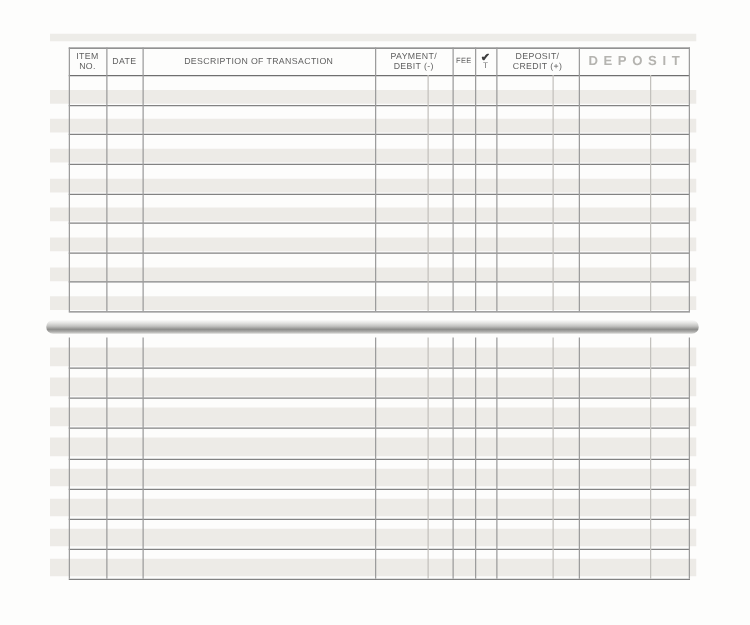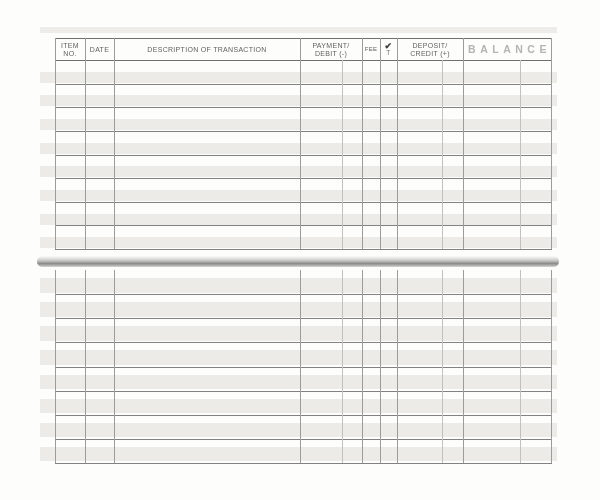--- a/index.html
+++ b/index.html
@@ -84,21 +84,21 @@
   </div>
   <div class="hcell" style="left:325px;width:17px;">
     <span class="hl check">✔</span>
     <span class="hl check-t">T</span>
   </div>
   <div class="hcell" style="left:342px;width:66px;">
     <span class="hl">DEPOSIT/</span>
     <span class="hl">CREDIT (+)</span>
   </div>
   <div class="hcell" style="left:408px;width:89px;">
-    <span class="hl balance">BALANCE</span>
+    <span class="hl balance">DEPOSIT</span>
   </div>
 <div class="hline dark" style="top: 0px;"></div>
     <div class="hline dark" style="top: 22px;"></div>
     <div class="hline" style="top: 45.625px;"></div>
     <div class="hline" style="top: 69.25px;"></div>
     <div class="hline" style="top: 92.875px;"></div>
     <div class="hline" style="top: 116.5px;"></div>
     <div class="hline" style="top: 140.125px;"></div>
     <div class="hline" style="top: 163.75px;"></div>
     <div class="hline" style="top: 187.375px;"></div>

